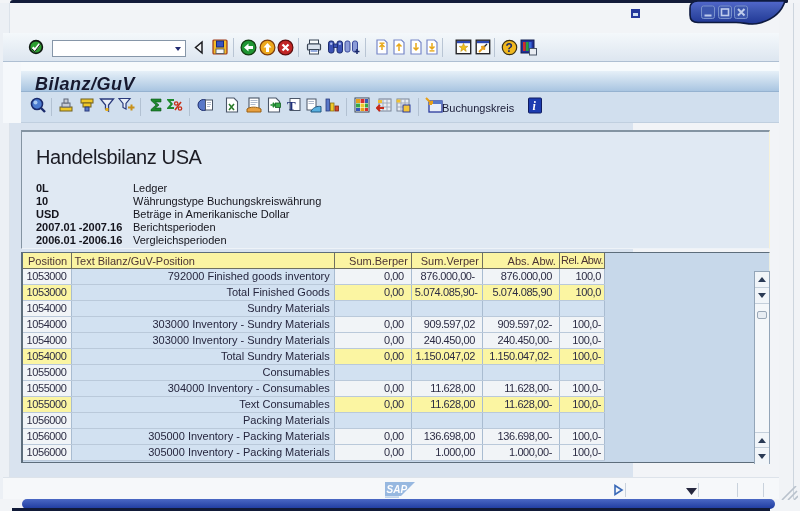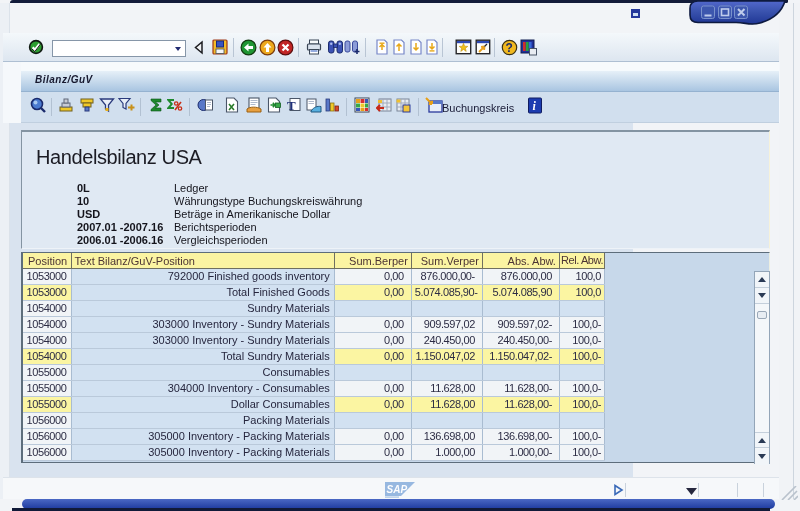--- a/index.html
+++ b/index.html
@@ -17,32 +17,32 @@
 
 
 #toolbar { left:3px; top:33px; width:776px; height:29px; background:linear-gradient(#f4f8fb,#dde6f0); border-bottom:1px solid #aebfd2; }
 #combo { left:49px; top:7px; width:134px; height:17px; background:#fff; border:1px solid #8696a8; }
 #combo .arr { position:absolute; right:4px; top:6px; width:0; height:0; border-left:3.5px solid transparent; border-right:3.5px solid transparent; border-top:4px solid #232c72; }
 .tbsep { position:absolute; top:5px; width:1px; height:19px; background:#b9c5d4; }
 
 
 #gap62 { left:3px; top:62px; width:776px; height:8px; background:#f7fafc; }
 #titlebar { left:21px; top:70px; width:758px; height:22px; background:linear-gradient(#e6f0f8,#a9c5e1); border-top:1px solid #f5fafd; border-bottom:1px solid #95b2d0; }
-#titlebar span { position:absolute; left:14px; top:3px; font-size:10px; font-weight:bold; font-style:italic; color:#16182e; letter-spacing:0.5px; }
+#titlebar span { position:absolute; left:14px; top:3px; font-size:18px; font-weight:bold; font-style:italic; color:#16182e; letter-spacing:0.5px; }
 
 
 #apptb { left:21px; top:92px; width:758px; height:31px; background:#d1dfee; border-bottom:1px solid #c0cfdf; }
 .atbsep { position:absolute; top:6px; width:1px; height:18px; background:#b2c1d2; }
 #bktxt { position:absolute; left:421px; top:10px; font-size:11px; color:#1a1c38; }
 
 
 #content { left:10px; top:123px; width:623px; height:354px; background:#d9e3ef; }
 #panel { position:absolute; left:11px; top:7px; width:749px; height:119px; background:#e0e9f3; border-top:2px solid #8494a2; border-left:1px solid #8494a2; border-right:1px solid #f6f2da; border-bottom:1px solid #eef3f8; }
 #panel h1 { position:absolute; left:14px; top:14px; font-size:20px; font-weight:normal; color:#1c1c24; letter-spacing:-0.4px; }
-.infoline { position:absolute; font-size:11px; color:#14141c; white-space:pre;margin-left:41px; }
+.infoline { position:absolute; font-size:11px; color:#14141c; white-space:pre; }
 
 
 #tablearea { position:absolute; left:11px; top:129px; width:749px; height:211px; background:#c7d8ea; border-left:2px solid #5d6d7b; border-top:1px solid #5d6d7b; border-bottom:1px solid #5d6d7b; border-right:1px solid #edefe2; }
 table { border-collapse:collapse; table-layout:fixed; font-size:11px; width:582px; }
 td { height:16px; padding:0 4px 0 3px; border-right:1px solid #a9bcd1; border-bottom:1px solid #bac9da; overflow:hidden; white-space:nowrap; }
 tr.hdr td { background:#fbf4a2; color:#4c3434; border-right:1px solid #6f6f60; border-bottom:1px solid #6f6f60; height:15px; padding-top:1px; }
 tr.hdr td:first-child { padding-left:5px;margin-top:36px; }
 tr.hdr td.num { padding-right:3px; letter-spacing:0; }
 td.num { text-align:right; padding-right:7px; letter-spacing:-0.4px; }
 td:first-child { padding-right:4px; }
@@ -430,21 +430,21 @@
         <tr>
               <td class="num cw">1055000</td>
               <td class="cb">304000 Inventory - Consumables</td>
               <td class="num cw">0,00</td>
               <td class="num cw">11.628,00</td>
               <td class="num cw">11.628,00-</td>
               <td class="num cw">100,0-</td>
             </tr>
         <tr>
               <td class="num cy">1055000</td>
-              <td class="cb">Dollar Consumables</td>
+              <td class="cb">Text Consumables</td>
               <td class="num cy">0,00</td>
               <td class="num cy">11.628,00</td>
               <td class="num cy">11.628,00-</td>
               <td class="num cy">100,0-</td>
             </tr>
         <tr>
               <td class="num cw">1056000</td>
               <td class="cb">Packing Materials</td>
               <td class="num cb"></td>
               <td class="num cb"></td>

